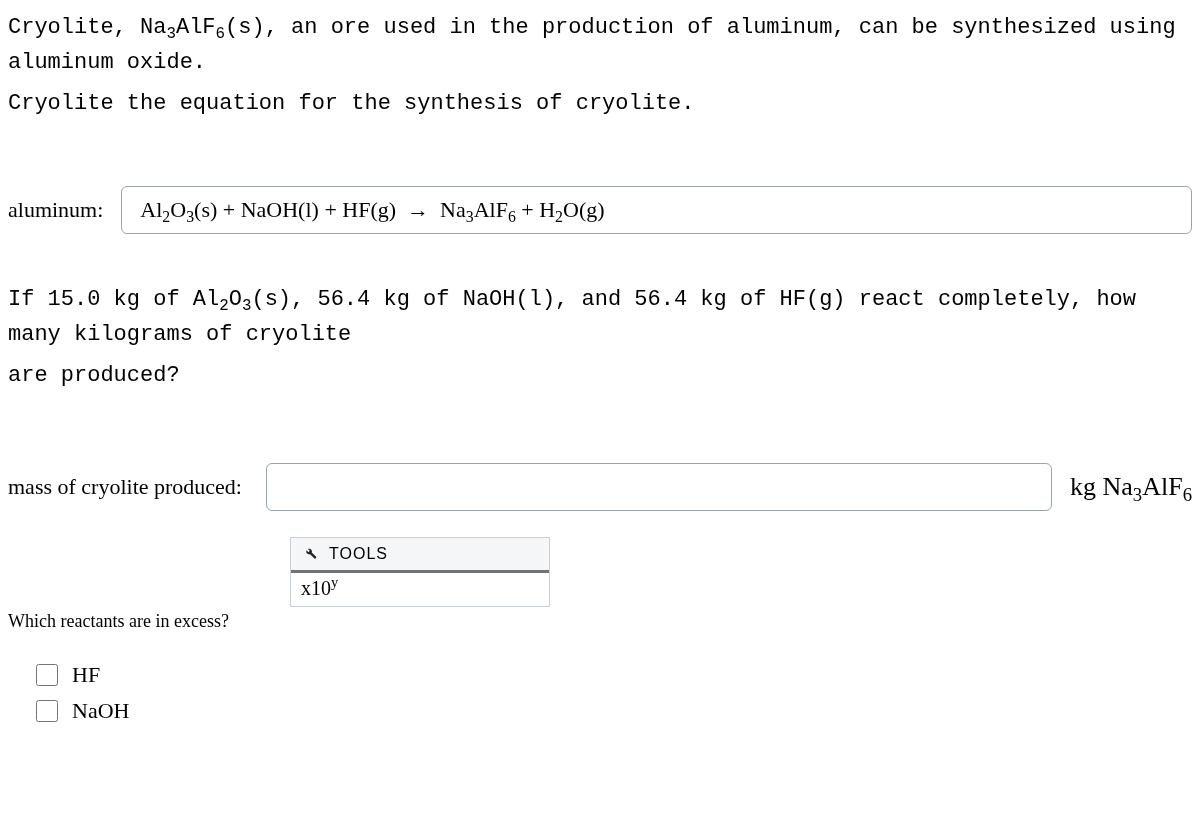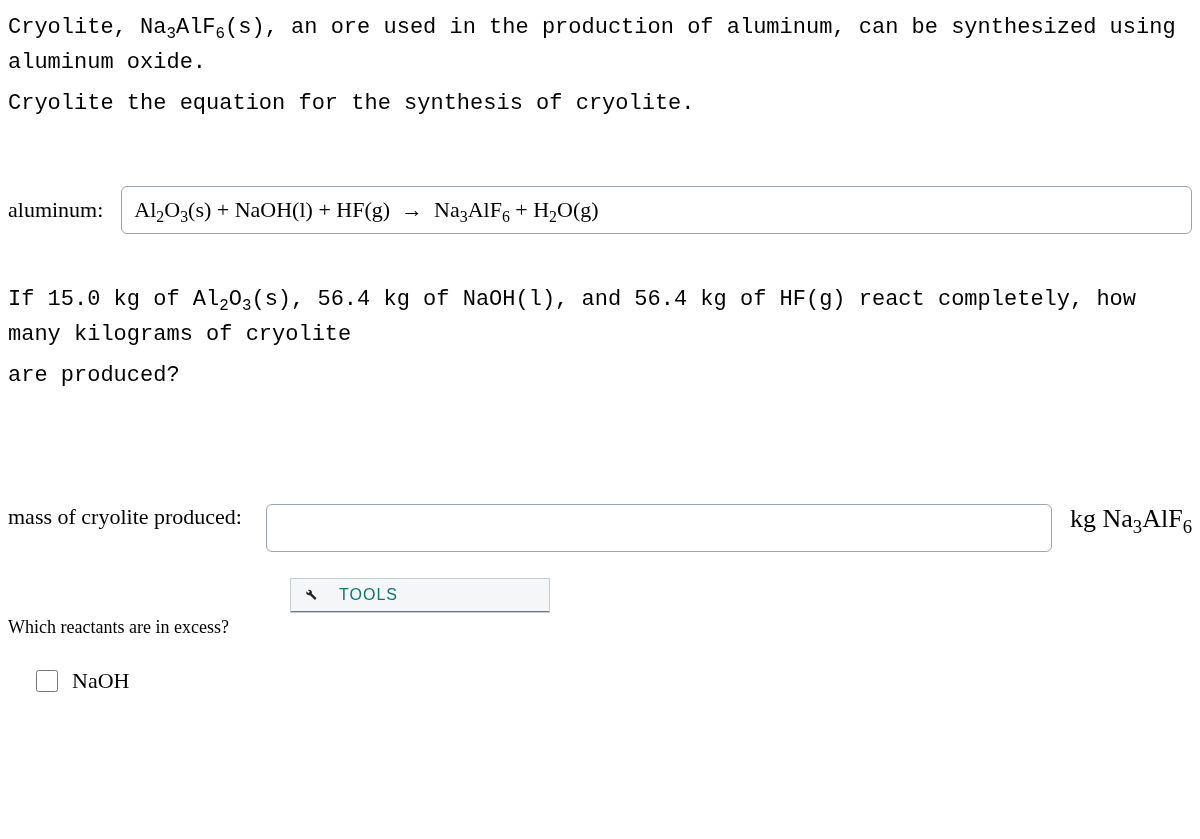--- a/index.html
+++ b/index.html
@@ -18,31 +18,31 @@
     display: flex;
     align-items: center;
     margin-top: 64px;
     margin-bottom: 10px;
   }
   .eq-label { font-size: 22px; margin-right: 18px; white-space: nowrap; }
   .eq-box {
     flex: 1;
     border: 1px solid #9aa3ae;
     border-radius: 6px;
-    padding: 10px 12px;
+    padding: 10px 18px;
     font-size: 22px;
     min-height: 46px;
     display: flex;
     align-items: center;
     background: #fff;
   }
   .mass-row {
     display: flex;
-    align-items: flex-start;
-    margin-top: 111px;
+    align-items: center;
+    margin-top: 70px;
   }
   .mass-label { font-size: 22px; margin-right: 24px; white-space: nowrap; }
   .mass-input {
     flex: 1;
     border: 1px solid #9aa3ae;
     border-radius: 6px;
     height: 48px;
     font-size: 22px;
     padding: 6px 12px;
     font-family: inherit;
@@ -52,27 +52,27 @@
     margin-left: 282px;
     margin-top: 26px;
     width: 260px;
     border: 1px solid #c9cfd6;
     background: #fff;
     font-family: Arial, Helvetica, sans-serif;
   }
   .tools-header {
     display: flex;
     align-items: center;
-    gap: 22px;
+    gap: 12px;
     padding: 6px 10px;
     background: #f4f6f8;
-    border-bottom: 1px solid #737373;
+    border-bottom: 3px solid #737373;
     font-size: 16px;
     letter-spacing: 1px;
-    color: #0f766e;
+    color: #000000;
   }
   .tools-body {
     padding: 4px 10px 6px 10px;
     font-size: 20px;
     font-family: "Times New Roman", Times, serif;
     cursor: pointer;
   }
   .excess-q { margin-top: 4px; font-size: 18px; }
   .checks { margin-top: 30px; margin-left: 28px; }
   .check-row {
@@ -123,22 +123,29 @@
 
 <div class="tools-box">
   <div class="tools-header">
     <span class="wrench">
       <svg width="16" height="16" viewBox="0 0 24 24" fill="#222">
           <path d="M22.7 19.3l-6.6-6.6c.6-1.5.3-3.3-.9-4.5-1.3-1.3-3.2-1.5-4.8-.8l2.8 2.8-2.1 2.1-2.8-2.8c-.8 1.6-.5 3.5.8 4.8 1.2 1.2 3 1.5 4.5.9l6.6 6.6c.4.4 1 .4 1.4 0l1.1-1.1c.4-.4.4-1 0-1.4z"></path>
         </svg>
     </span>
     <span>TOOLS</span>
   </div>
+  <div class="tools-body">
+    <span>x10</span><sup>y</sup>
+  </div>
 </div>
 
 <div class="excess-q">Which reactants are in excess?</div>
 
 <div class="checks">
   <label class="check-row">
     <input type="checkbox" style="">
+    <span>HF</span>
+  </label>
+  <label class="check-row">
+    <input type="checkbox" style="">
     <span>NaOH</span>
   </label>
 </div>
 
 </body></html>

